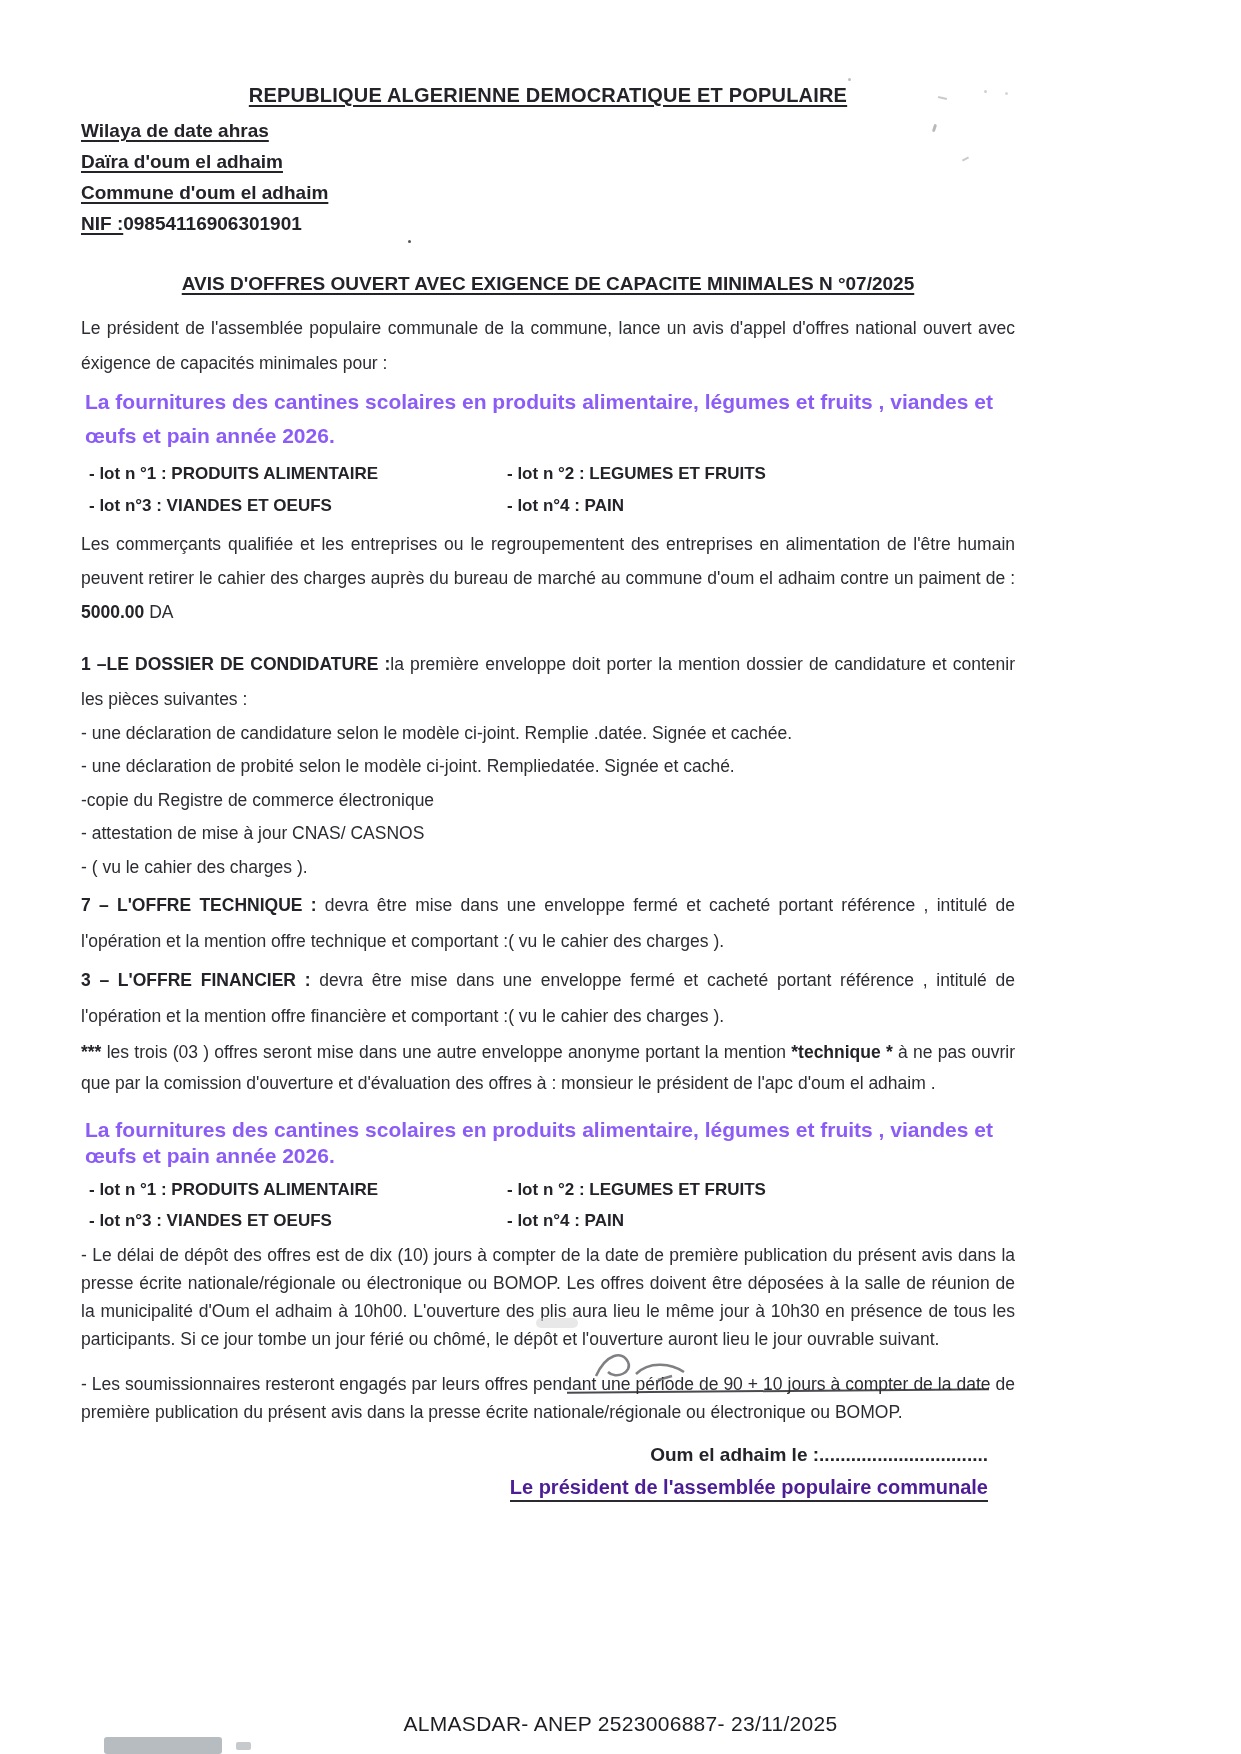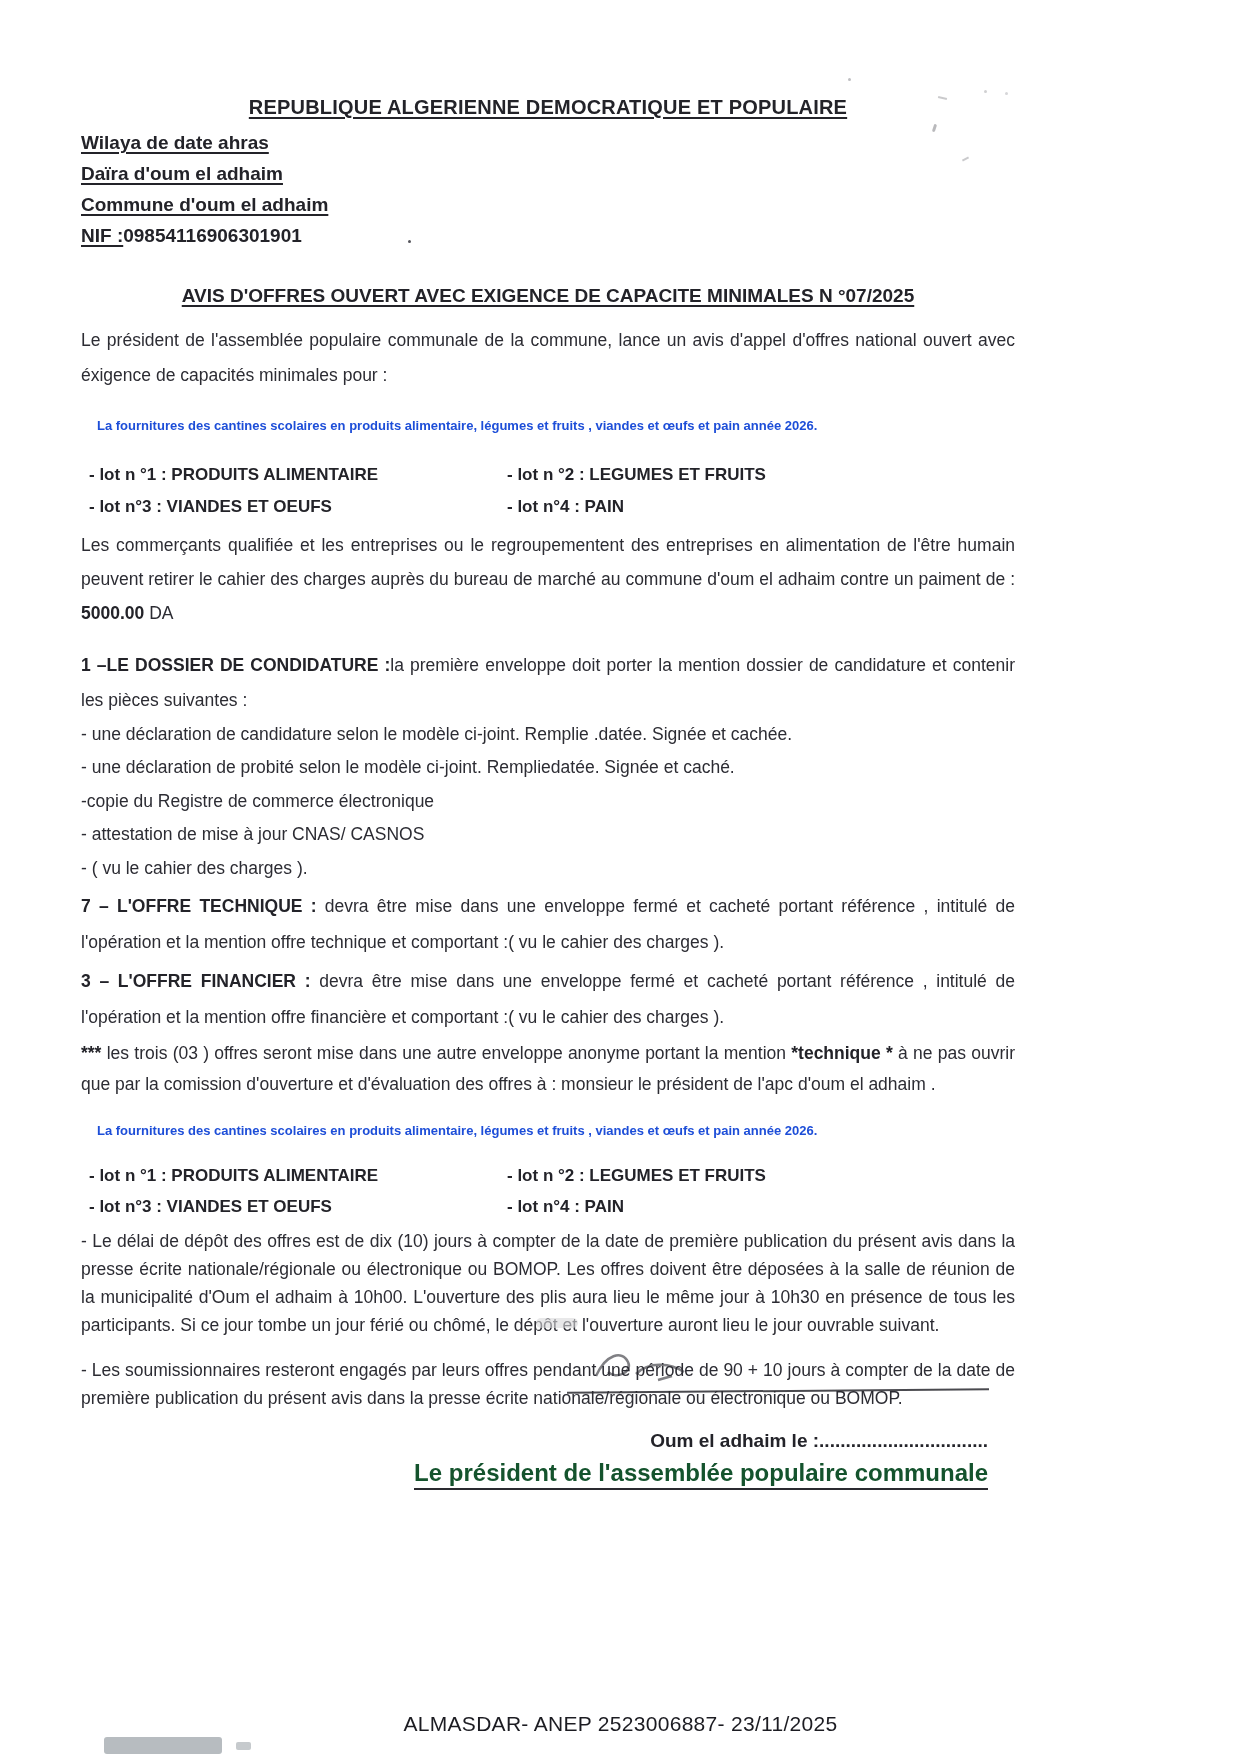--- a/index.html
+++ b/index.html
@@ -4,35 +4,35 @@
 <style>
   html,body { margin:0; padding:0; background:#ffffff; }
   .page {
     position:relative;
     width:1241px; height:1754px;
     background:#ffffff;
     font-family:"Liberation Sans", sans-serif;
     color:#2c2c33;
     overflow:hidden;
   }
-  .content { position:absolute; left:81px; top:16px; width:934px; }
+  .content { position:absolute; left:81px; top:4px; width:934px; }
 
   .header-title { margin-top:80px; text-align:center; font-size:20px; font-weight:bold; color:#232329; letter-spacing:0.2px; }
   .u { text-decoration:underline; text-decoration-thickness:1.5px; text-underline-offset:3px; }
   .u2 { border-bottom:2.5px solid #2a2a30; padding-bottom:2px; }
 
   .org { margin-top:8px; }
   .org-line { font-size:19px; font-weight:bold; line-height:31px; color:#232329; }
 
   .notice-title { margin-top:34px; text-align:center; font-size:19px; font-weight:bold; color:#232329; }
 
   .para { font-size:17.5px; line-height:35px; text-align:justify; margin:0; }
   .intro { margin-top:16px; }
 
-  .subject { font-weight:bold; font-size:13px; line-height:34px; margin:16px; color:#1d4ed8; }
+  .subject { font-weight:bold; font-size:21px; line-height:34px; margin:4px; color:#8b5cf6; }
 
   .lots { margin-top:5px; font-weight:bold; font-size:17px; color:#232329; }
   .lots-row { display:flex; line-height:32px;gap:20px; }
   .lots-col1 { width:398px; padding-left:8px; }
 
   .retrait { margin-top:5px; font-size:17.5px; line-height:34px; text-align:justify; }
   .amount { font-weight:bold; color:#232329; }
 
   .dossier-intro { font-size:17.5px; line-height:34px; padding-left:8px; margin:0; }
 
@@ -47,21 +47,21 @@
 
   .subject2 { line-height:26px; margin-top:1px; }
 
   .lots2 .lots-row { line-height:31px; }
 
   .delai { font-size:17.5px; line-height:28px; text-align:justify; margin-top:5px; }
   .engagement { font-size:17.5px; line-height:28px; text-align:justify; margin:0; }
 
   .sig-block { text-align:right; padding-right:27px; }
   .sig-date { margin-top:14px; font-size:19px; font-weight:bold; line-height:30px; color:#232329; }
-  .sig-name { font-size:24px; font-weight:bold; line-height:34px; color:#14532d; }
+  .sig-name { font-size:20px; font-weight:bold; line-height:34px; color:#4c1d95; }
 
   .footer {
     position:absolute; left:0; top:1712px; width:100%;
     text-align:center; font-size:21px; color:#1c1c22; letter-spacing:0.3px;
   }
 
   
   .mark { position:absolute; background:#8a8a8f; }
   .m-dash1 { left:938px; top:97px; width:9px; height:2px; transform:rotate(12deg); opacity:.45; }
   .m-dot1 { left:984px; top:90px; width:3px; height:3px; border-radius:50%; opacity:.4; }

